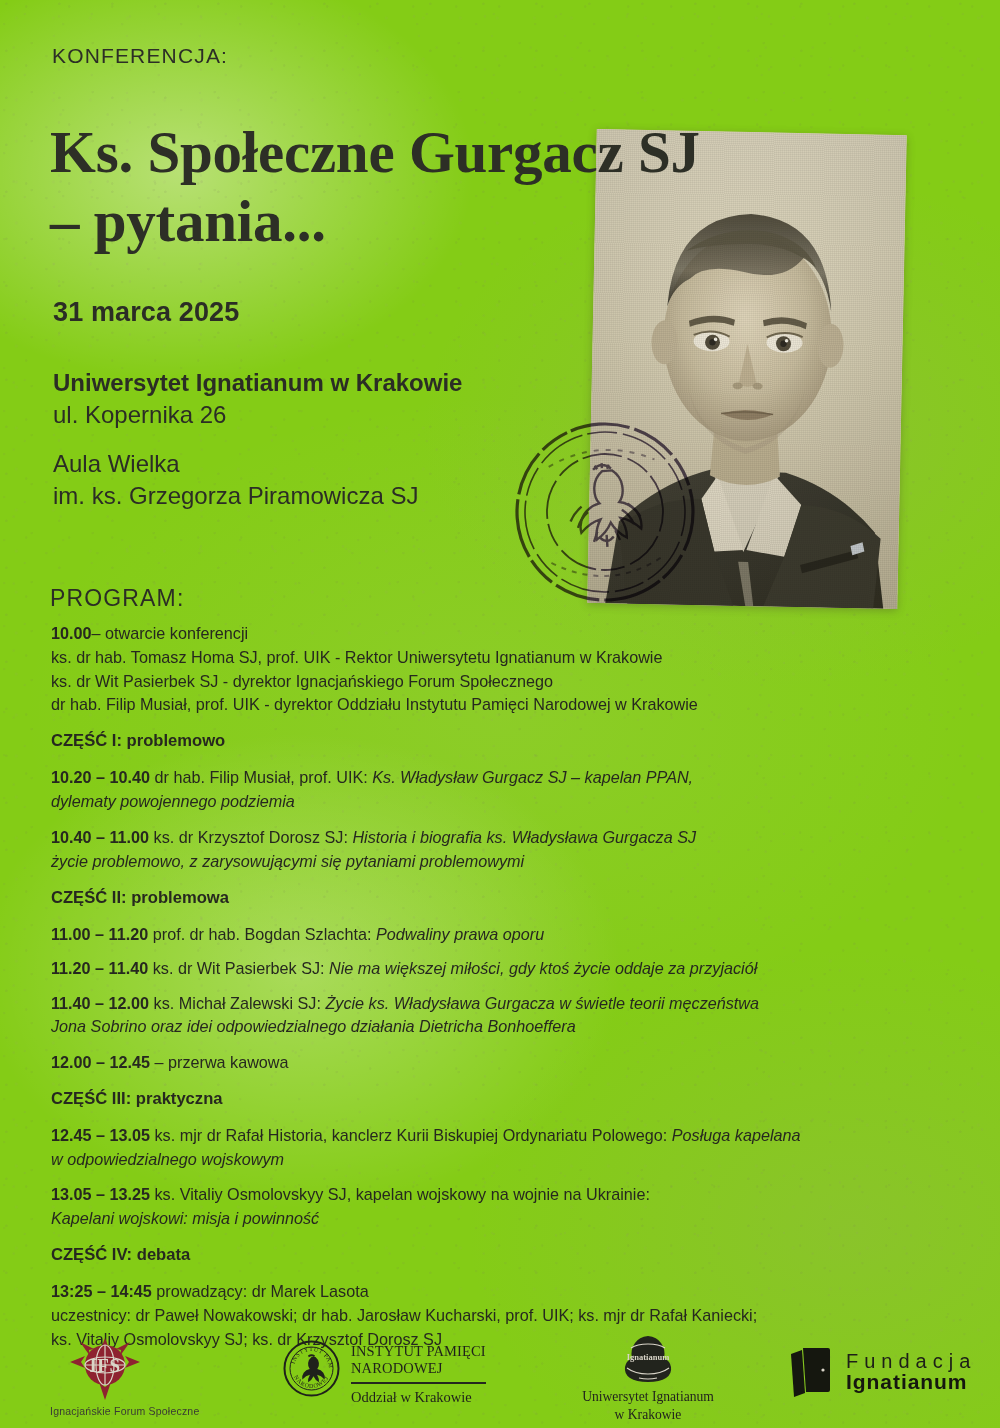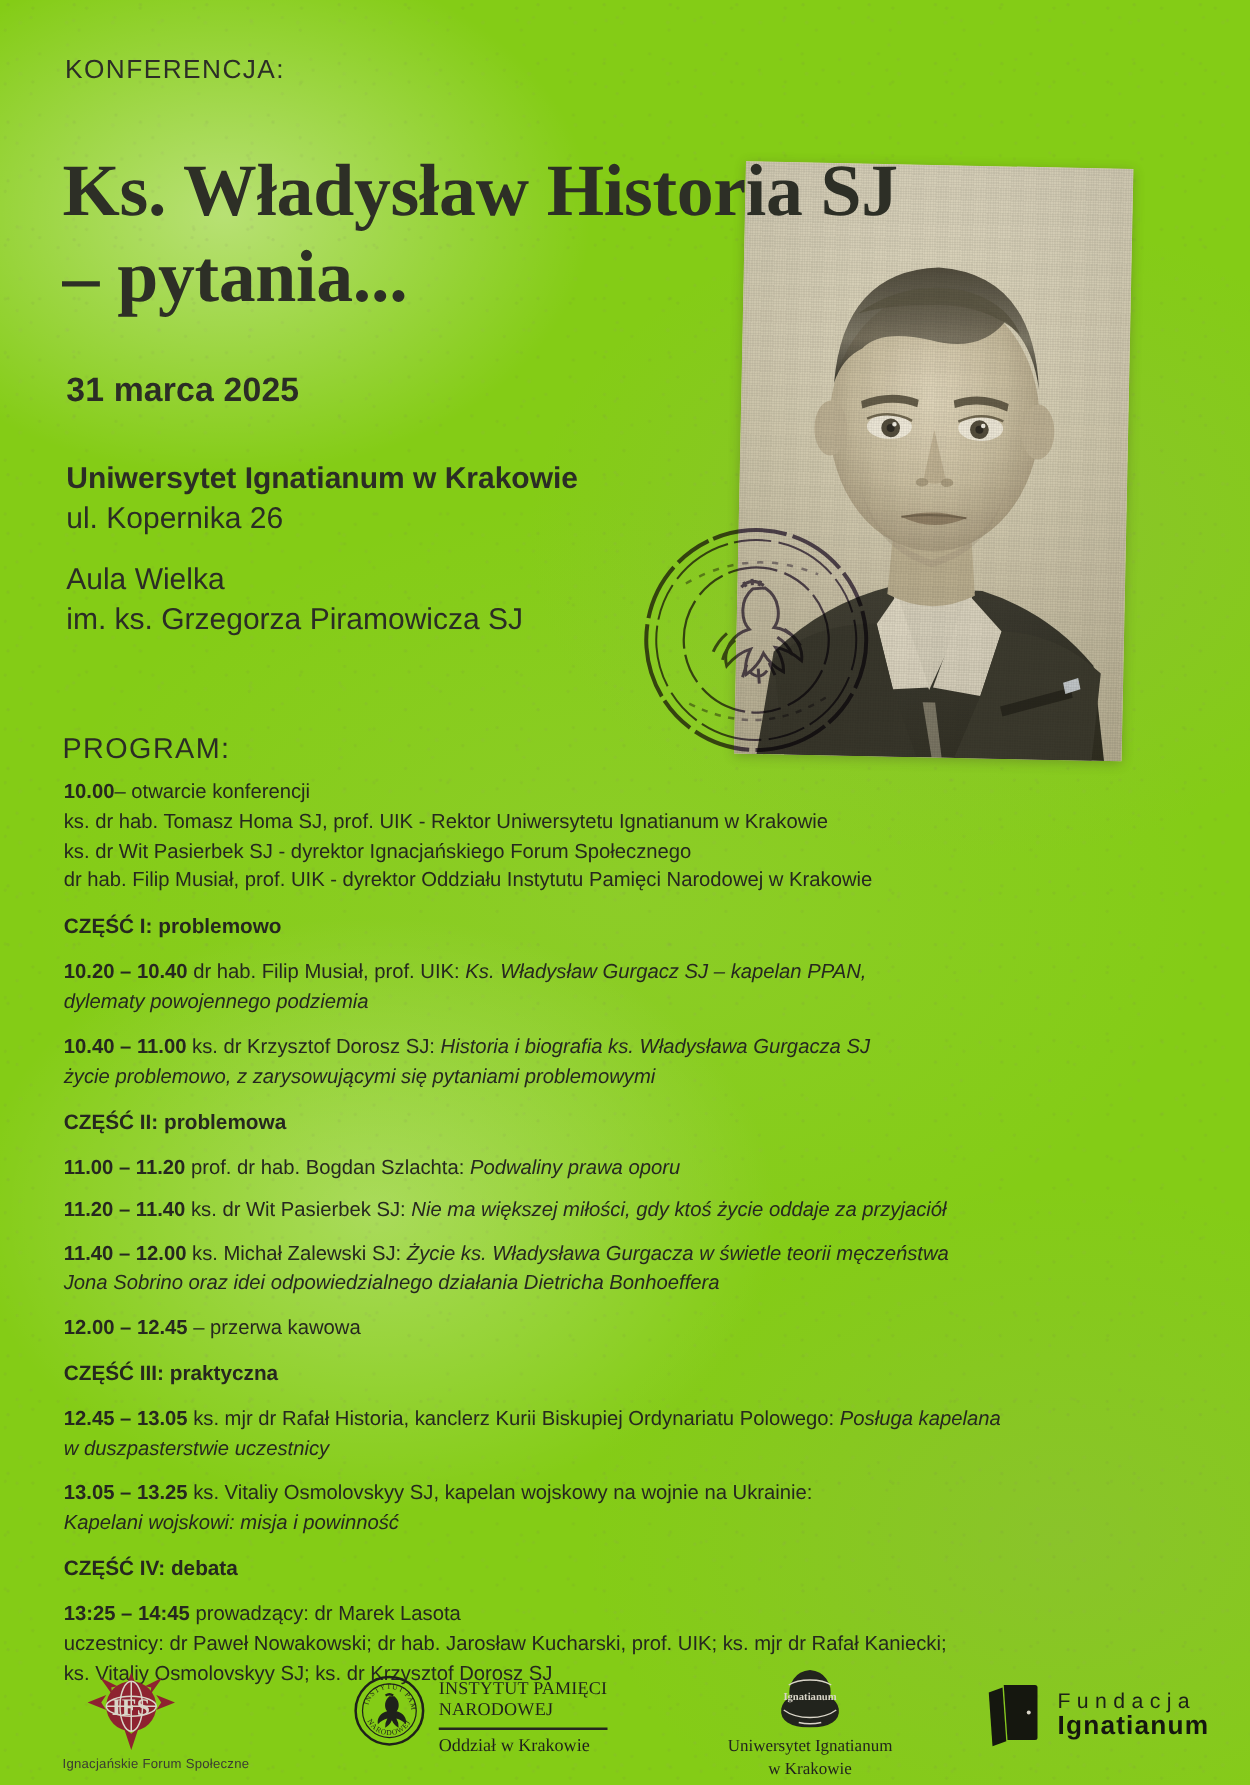--- a/index.html
+++ b/index.html
@@ -228,21 +228,21 @@
     font-size: 13.6px;
     line-height: 1.3;
     color: #22241d;
   }
 
   
   .logo-fund { left: 788px; top: 14px; display: flex; align-items: center; gap: 12px; }
   .fund-mark { width: 46px; height: 56px; flex: none; }
   .fund-text { line-height: 1.04; }
   .fund-l1 {
-    font-size: 17px;
+    font-size: 20px;
     letter-spacing: .30em;
     color: #1d1f18;
   }
   .fund-l2 {
     font-size: 21px;
     font-weight: bold;
     letter-spacing: .045em;
     color: #15170f;
   }
 </style>
@@ -357,21 +357,21 @@
         <path d="M36 140 q57 34 114 0" stroke-dasharray="5 6"></path>
         <path d="M40 44 q53 -26 106 0" stroke-dasharray="5 7"></path>
       </g>
     </svg>
   </div>
 
   <div class="content">
 
     <div class="kicker">KONFERENCJA:</div>
     <h1 class="title">
-      <span>Ks. Władysław Historia SJ</span>
+      <span>Ks. Społeczne Gurgacz SJ</span>
       <span class="l2">– pytania...</span>
     </h1>
 
     <div class="date">31 marca 2025</div>
     <div class="venue">
       <div class="b">Uniwersytet Ignatianum w Krakowie</div>
       <div>ul. Kopernika 26</div>
     </div>
     <div class="hall">
       <div>Aula Wielka</div>
@@ -412,21 +412,21 @@
         <div><span class="t">11.40 – 12.00</span><span> ks. Michał Zalewski SJ: </span><span class="it">Życie ks. Władysława Gurgacza w świetle teorii męczeństwa</span></div>
         <div class="it">Jona Sobrino oraz idei odpowiedzialnego działania Dietricha Bonhoeffera</div>
       </div>
       <div class="entry">
         <div><span class="t">12.00 – 12.45</span><span> – przerwa kawowa</span></div>
       </div>
 
       <div class="part">CZĘŚĆ III: praktyczna</div>
       <div class="entry block-lines">
         <div><span class="t">12.45 – 13.05</span><span> ks. mjr dr Rafał Historia, kanclerz Kurii Biskupiej Ordynariatu Polowego: </span><span class="it">Posługa kapelana</span></div>
-        <div class="it">w duszpasterstwie uczestnicy</div>
+        <div class="it">w odpowiedzialnego wojskowym</div>
       </div>
       <div class="entry block-lines">
         <div><span class="t">13.05 – 13.25</span><span> ks. Vitaliy Osmolovskyy SJ, kapelan wojskowy na wojnie na Ukrainie:</span></div>
         <div class="it">Kapelani wojskowi: misja i powinność</div>
       </div>
 
       <div class="part">CZĘŚĆ IV: debata</div>
       <div class="entry block-lines">
         <div><span class="t">13:25 – 14:45</span><span> prowadzący: dr Marek Lasota</span></div>
         <div>uczestnicy: dr Paweł Nowakowski; dr hab. Jarosław Kucharski, prof. UIK; ks. mjr dr Rafał Kaniecki;</div>

